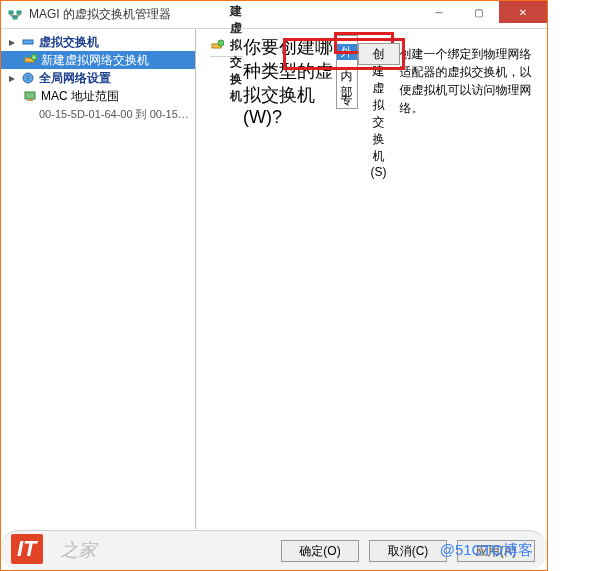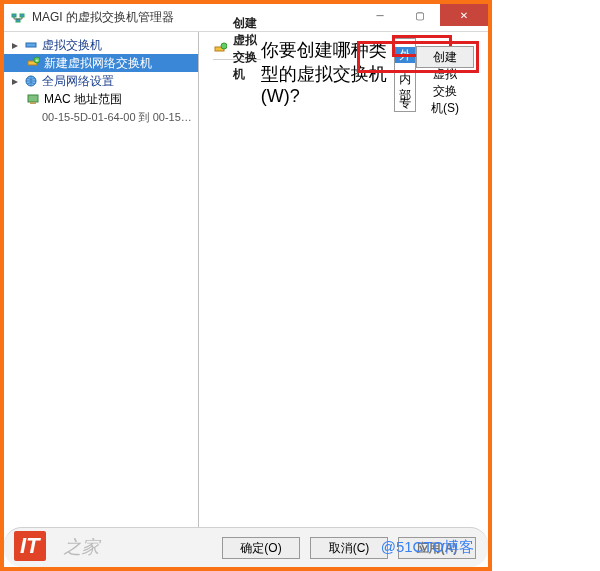--- a/index.html
+++ b/index.html
@@ -1,29 +1,29 @@
 <!DOCTYPE html>
 <html><head>
   <meta charset="utf-8">
   <style>
     * { box-sizing: border-box; margin: 0; padding: 0; }
     body { font-family: "Microsoft YaHei", "Segoe UI", Tahoma, sans-serif; font-size: 12px; background: #fff; }
-    .window { width: 492px; height: 571px; background: #fff; border: 4px solid #f97316; position: relative; overflow: hidden; }
+    .window { width: 548px; height: 571px; background: #fff; border: 1px solid #f97316; position: relative; overflow: hidden; }
     .titlebar { height: 28px; background: #fff; display: flex; align-items: center; padding: 0 0 0 6px; border-bottom: 1px solid #d8d8d8; }
     .titlebar-icon { width: 16px; height: 16px; margin-right: 6px; display: flex; align-items: center; justify-content: center; }
     .titlebar-title { flex: 1; font-size: 12px; color: #333; }
     .win-controls { display: flex; height: 100%; }
     .win-btn { width: 40px; height: 22px; display: flex; align-items: center; justify-content: center; font-size: 10px; color: #444; }
     .win-btn.close { background: #c8453b; color: #fff; width: 48px; }
     .body-area { display: flex; height: 500px; }
     .sidebar { width: 195px; border-right: 1px solid #c0c0c0; padding-top: 4px; background: #fff; overflow: hidden; }
     .tree-node { display: flex; align-items: center; height: 18px; padding: 0 4px 0 6px; gap: 4px; white-space: nowrap; }
     .tree-icon { width: 14px; height: 14px; flex-shrink: 0; display: flex; align-items: center; justify-content: center; }
     .tree-label { font-size: 12px; color: #1a3e8b; overflow: hidden; text-overflow: ellipsis; }
-    .tree-node.category .tree-label { font-weight: normal; color: #1a3e8b; }
+    .tree-node.category .tree-label { font-weight: bold; color: #1a3e8b; }
     .tree-node.selected { background: #3a87d8; }
     .tree-node.selected .tree-label { color: #fff; }
     .tree-node.child { padding-left: 22px; }
     .tree-node.grandchild { padding-left: 38px; }
     .tree-sublabel { font-size: 11px; color: #555; overflow: hidden; text-overflow: ellipsis; }
     .main { flex: 1; padding: 6px 14px 10px 14px; display: flex; flex-direction: row; }
     .main-header { display: flex; align-items: center; gap: 6px; height: 22px; border-bottom: 1px solid #d0d0d0; margin-bottom: 8px; }
     .main-header span.htxt { font-size: 12px; font-weight: bold; color: #222; }
     .prompt { font-size: 18px; color: #000; margin-bottom: 2px; }
     .listbox-wrap { position: relative; }
@@ -140,20 +140,21 @@
           <div class="list-item">专用</div>
         </div>
         <div class="highlight-box-1"></div>
       </div>
 
       <div class="create-row">
         <button class="btn">创建虚拟交换机(S)</button>
         <div class="highlight-box-2"></div>
       </div>
 
+      <div class="desc">创建一个绑定到物理网络适配器的虚拟交换机，以便虚拟机可以访问物理网络。</div>
     </div>
 
   </div>
 
   <div class="footer">
     <button class="btn">确定(O)</button>
     <button class="btn">取消(C)</button>
     <button class="btn disabled">应用(A)</button>
   </div>
 

